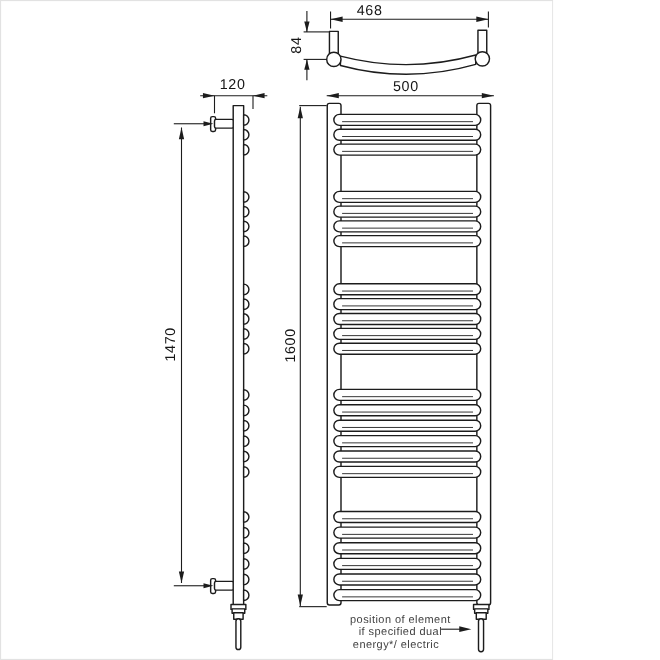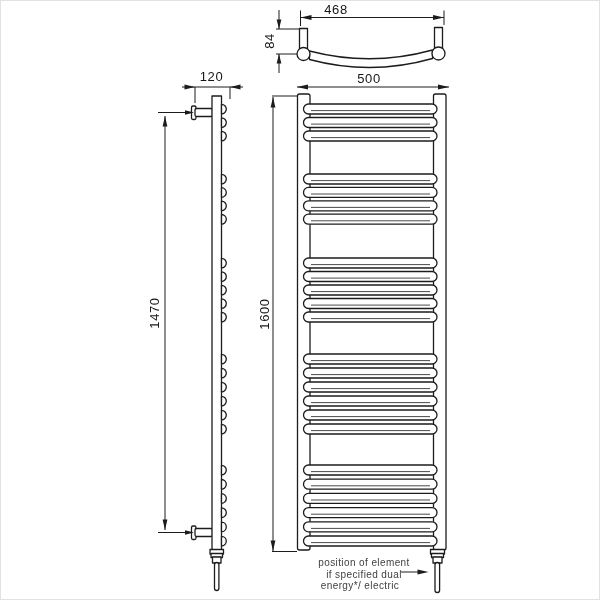--- a/index.html
+++ b/index.html
@@ -1,16 +1,16 @@
 <!DOCTYPE html>
 <html><head>
 <meta charset="utf-8">
 <style>
   html,body{margin:0;padding:0;background:#ffffff;}
-  .page{position:relative;width:600px;height:600px;background:#ffffff;overflow:hidden;}
+  .page{position:relative;width:503px;height:600px;background:#ffffff;overflow:hidden;}
   .frame{position:absolute;inset:0;border:1px solid #e2e2e2;pointer-events:none;}
   svg{position:absolute;left:0;top:0;}
   .outline{fill:#ffffff;stroke:#1c1c1c;stroke-width:1.3;stroke-linejoin:round;}
   .thin{fill:none;stroke:#1c1c1c;stroke-width:0.8;}
   .dimline{fill:none;stroke:#1c1c1c;stroke-width:1;}
   .ah{fill:#1c1c1c;stroke:none;}
   text.dim{font-family:"Liberation Sans",sans-serif;font-size:13px;fill:#161616;letter-spacing:0.6px;}
   text.note{font-family:"Liberation Sans",sans-serif;font-size:10px;fill:#414141;letter-spacing:0.4px;}
   .mid{text-anchor:middle;}
 </style>

